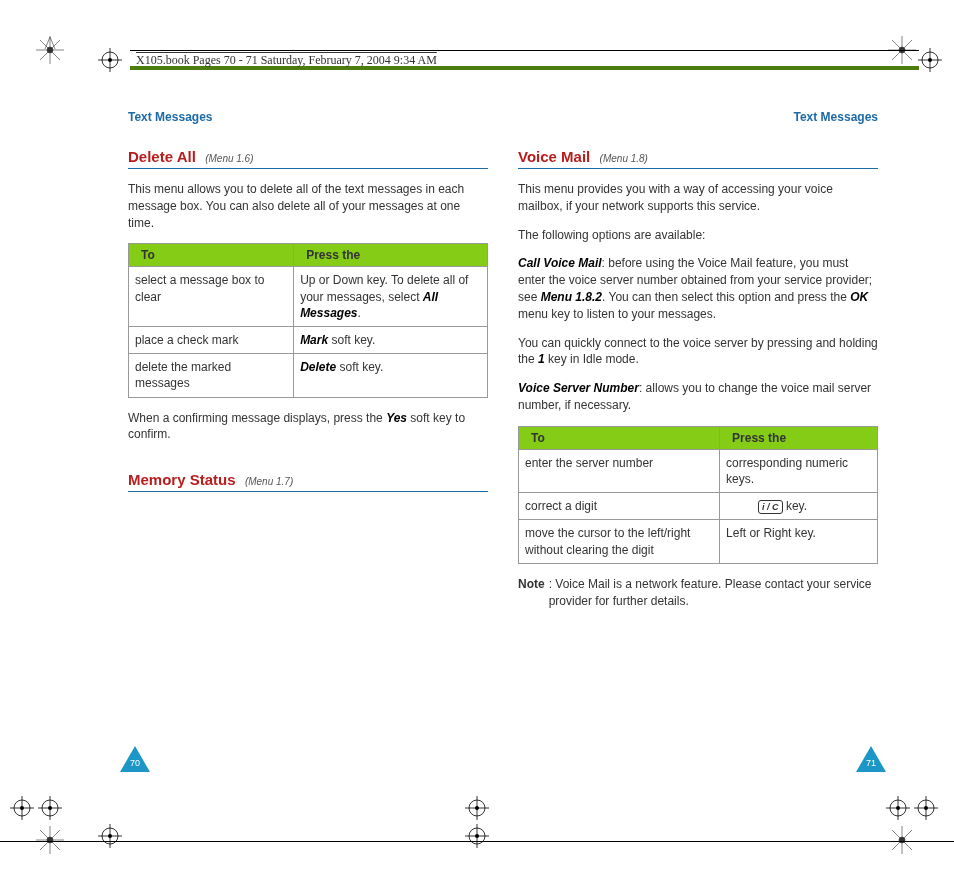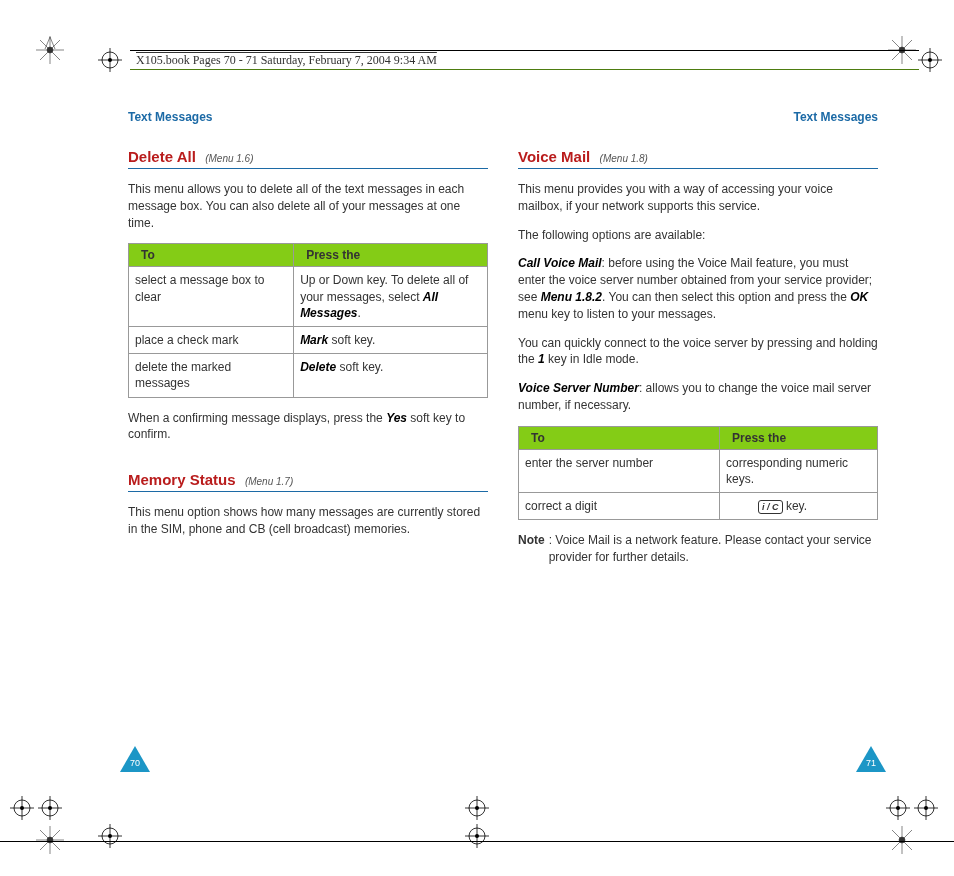--- a/index.html
+++ b/index.html
@@ -24,21 +24,21 @@
   .crosshair {
     width: 24px; height: 24px; position: relative;
   }
   .crosshair svg { width:24px; height:24px; display:block; }
   .top-bar {
     position: absolute;
     top: 50px;
     left: 130px;
     right: 35px;
     border-top: 1px solid #000;
-    border-bottom: 1px solid #4d7c0f;
+    border-bottom: 4px solid #4d7c0f;
     height: 20px;
     font-family: "Times New Roman", serif;
     font-size: 12px;
     padding-left: 6px;
     line-height: 18px;
   }
   
   .page {
     position: absolute;
     top: 110px;
@@ -321,21 +321,20 @@
   </tbody>
     </table>
 
   <p><span>When a confirming message displays, press the </span><b>Yes</b><span> soft key to confirm.</span></p>
 
   <div class="heading-row" style="margin-top:28px;">
     <h2>Memory Status</h2>
     <span class="menu-tag">(Menu 1.7)</span>
   </div>
 
-  <p>This menu option shows how many messages are currently stored in the SIM, phone and CB (cell broadcast) memories.</p>
 
   <div class="page-triangle left"></div>
   <div class="page-num left">70</div>
 </div>
 
 <div class="page page-right">
   <div class="chapter-label">Text Messages</div>
 
   <div class="heading-row">
     <h2>Voice Mail</h2>
@@ -358,20 +357,24 @@
       <th>Press the</th>
     </tr>
     <tr>
       <td>enter the server number</td>
       <td>corresponding numeric keys.</td>
     </tr>
     <tr>
       <td>correct a digit</td>
       <td><span class="icon-ic">i / C</span><span> key.</span></td>
     </tr>
+    <tr>
+      <td>move the cursor to the left/right without clearing the digit</td>
+      <td>Left or Right key.</td>
+    </tr>
   </tbody>
     </table>
 
   <div class="note-row">
     <span class="note-label">Note</span>
     <span class="note-text">: Voice Mail is a network feature. Please contact your service provider for further details.</span>
   </div>
 
   <div class="page-triangle right"></div>
   <div class="page-num right">71</div>

